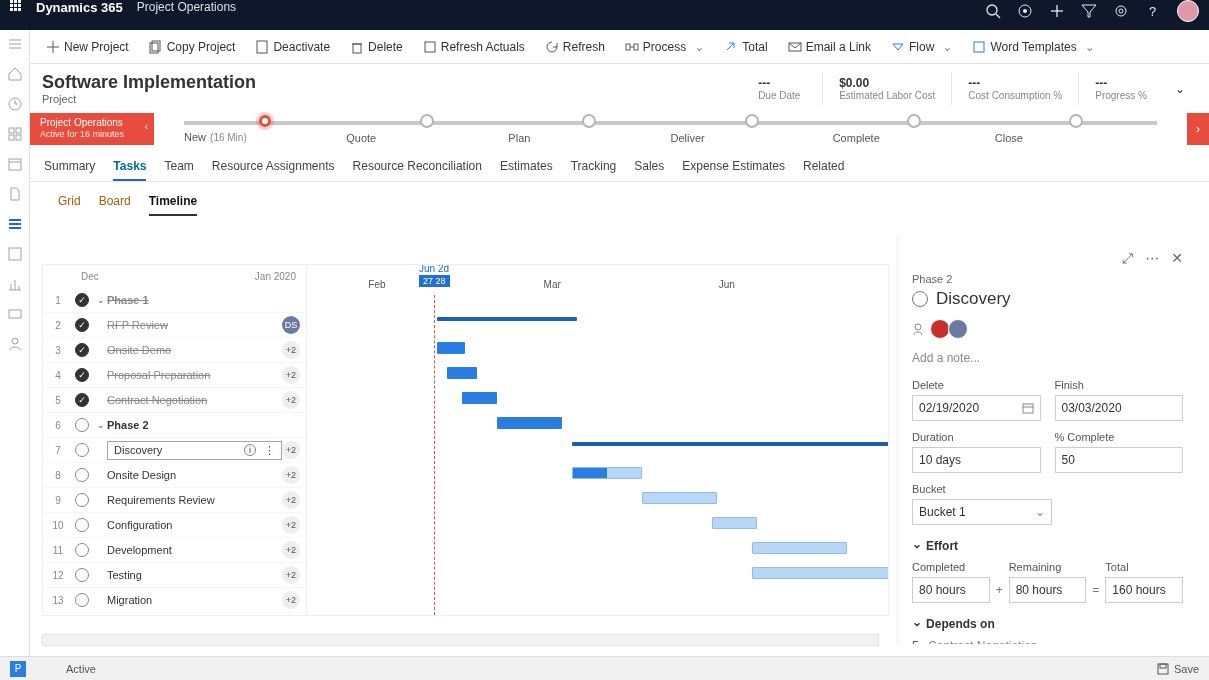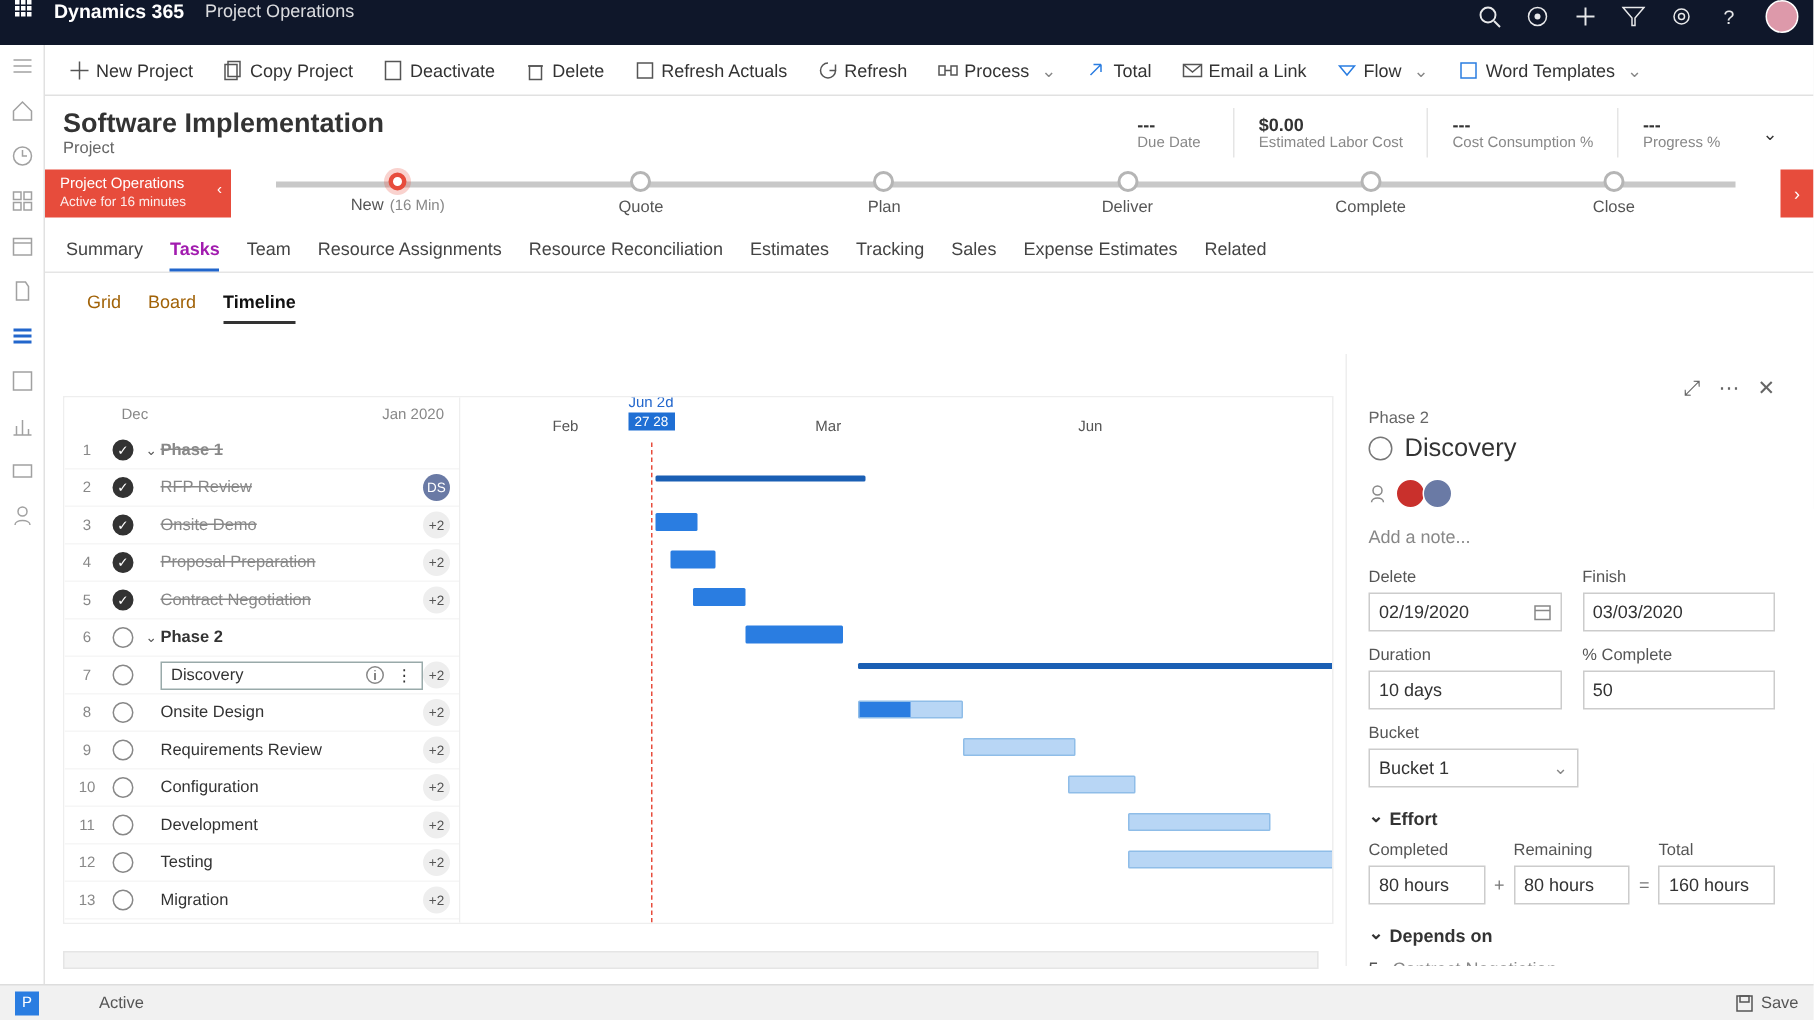--- a/index.html
+++ b/index.html
@@ -25,29 +25,29 @@
 .kpi { padding:4px 16px; border-left:1px solid #e5e5e5; min-width:80px; }
 .kpi:first-child { border-left:none; }
 .kpi .val { font-size:12px; font-weight:600; }
 .kpi .lbl { font-size:10px; color:#888; }
 .kpi-chev { display:flex; align-items:center; padding:0 12px; }
 .stagebar { display:flex; align-items:center; margin:8px 0 0 0; height:32px; }
 .stagebar .flag { background:#e74c3c; color:#fff; font-size:10px; padding:4px 30px 4px 10px; line-height:1.2; position:relative; height:32px; }
 .stagebar .flag .chev { position:absolute; right:6px; top:8px; }
 .stages { flex:1; display:flex; align-items:center; position:relative; padding:0 30px; }
 .stages .line { position:absolute; left:30px; right:30px; top:7px; height:4px; background:#c8c8c8; }
-.stage { flex:1; text-align:center; position:relative; }
+.stage { flex:1; position:relative; }
 .stage .dot { width:14px; height:14px; border:2px solid #b5b5b5; border-radius:50%; background:#fff; margin:0 auto; }
 .stage.active .dot { border:3px solid #e74c3c; box-shadow:0 0 0 3px rgba(231,76,60,.25); width:12px; height:12px; }
 .stage .slabel { font-size:11px; color:#555; margin-top:4px; }
 .stage .mins { color:#888; font-size:10px; margin-left:4px;}
 .stages-end { width:22px; background:#e74c3c; height:32px; display:flex; align-items:center; justify-content:center; }
 .tabs { display:flex; gap:18px; padding:8px 14px 0 14px; border-bottom:1px solid #e5e5e5; font-size:12px; }
 .tabs .tab { padding:6px 0; color:#444; cursor:pointer; }
-.tabs .tab.active { color:#a21caf; border-bottom:2px solid #2266cc; font-weight:600; }
+.tabs .tab.active { color:#0369a1; border-bottom:2px solid #2266cc; font-weight:600; }
 .subtabs { display:flex; gap:18px; padding:12px 28px 0 28px; }
 .subtabs .stab { font-size:12px; color:#a16207; padding-bottom:6px; cursor:pointer;}
 .subtabs .stab.active { border-bottom:2px solid #333; color:#111; font-weight:600; }
 .gantt-wrap { display:flex; position:absolute; top:200px; left:12px; right:12px; bottom:40px; border:1px solid #eee; }
 .tasklist { width:264px; border-right:1px solid #eee; overflow:hidden; background:#fff;}
 .tlhead { padding:6px 10px; font-size:10px; color:#888; display:flex; }
 .tlhead span:first-child { flex:1; margin-left:28px;}
 .row { display:flex; align-items:center; height:25px; padding:0 6px; font-size:11px; border-bottom:1px solid #f6f6f6;}
 .row .num { width:18px; text-align:center; color:#888; font-size:10px;}
 .row .ck { width:14px; height:14px; border:1px solid #888; border-radius:50%; margin:0 8px; display:flex; align-items:center; justify-content:center; font-size:9px;}

